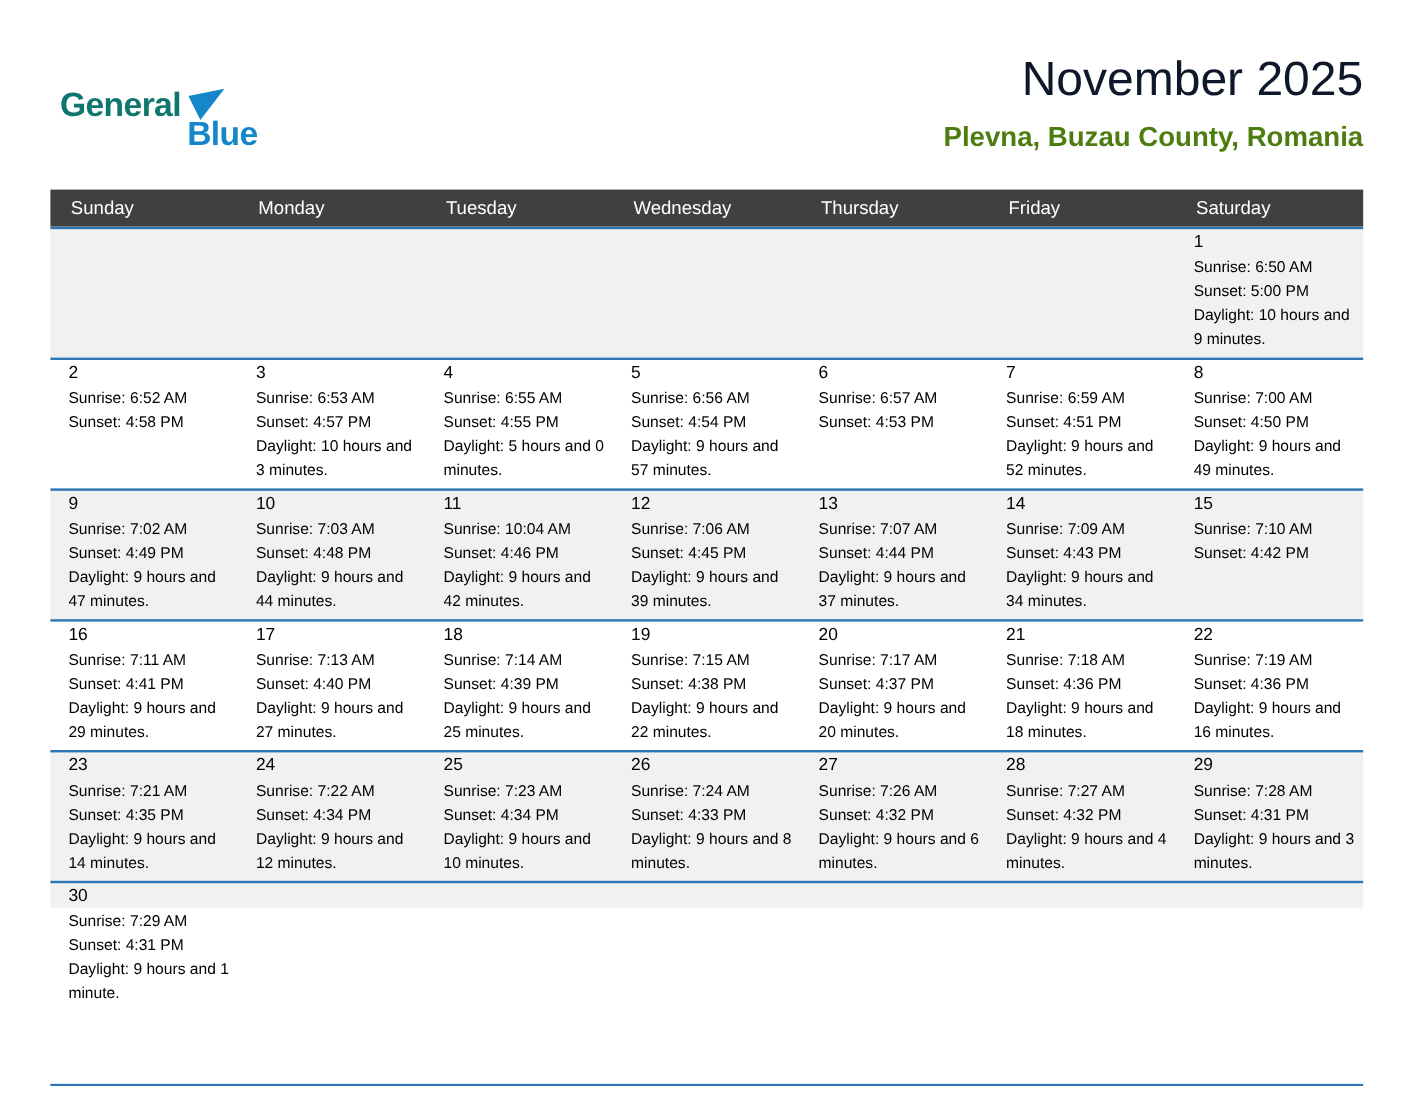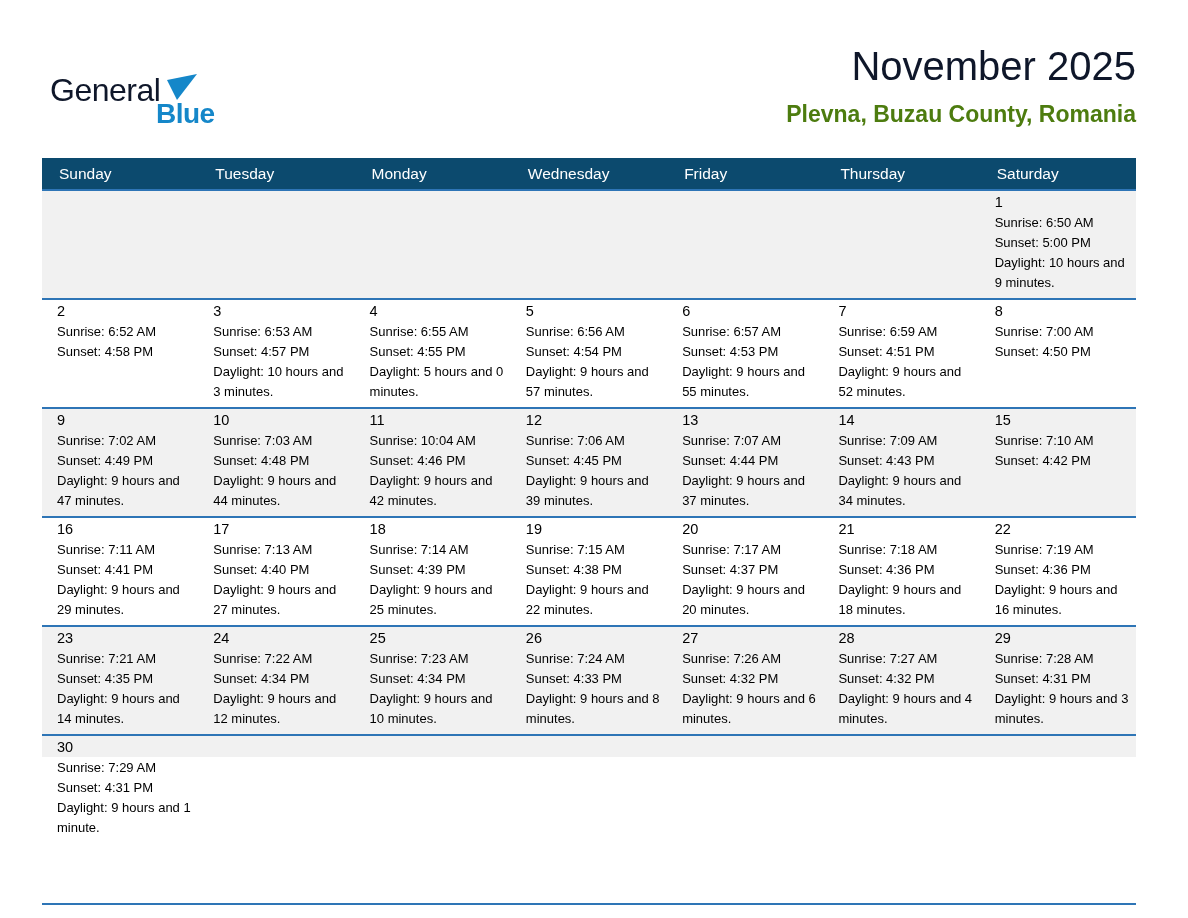--- a/index.html
+++ b/index.html
@@ -15,24 +15,24 @@
   .page-header {
     height: 158px;
     display: flex;
     justify-content: space-between;
     align-items: flex-start;
     padding: 36px 52px 0 50px;
   }
   .logo { padding-top: 38px; line-height: 1; white-space: nowrap; }
   .logo-row { position: relative; }
   .logo-general {
-    font-size: 32px;
-    font-weight: 400;
+    font-size: 28px;
+    font-weight: 700;
     letter-spacing: -0.5px;
-    color: #0f172a;
+    color: #0f766e;
   }
   .logo-triangle-icon { display: inline-block; vertical-align: top; margin-left: 2px; }
   .logo-blue {
     font-size: 28px;
     font-weight: 700;
     letter-spacing: -0.5px;
     color: #1587C9;
     margin-left: 106px;
     margin-top: -6px;
   }
@@ -47,21 +47,21 @@
   h2.page-subtitle {
     margin: 13px 0 0 0;
     font-size: 23px;
     font-weight: 700;
     color: #4d7c0f;
   }
   .calendar {
     margin: 0 52px 0 42px;
     border-bottom: 2px solid #2E75B6;
   }
-  .weekday-row { display: flex; background: #0c4a6e; height: 31px; }
+  .weekday-row { display: flex; background: #404040; height: 31px; }
   .weekday-cell {
     flex: 1;
     color: #ffffff;
     font-size: 15.5px;
     line-height: 31px;
     padding-left: 17px;
   }
   .week-row {
     display: flex;
     border-top: 2px solid #2E75B6;
@@ -96,25 +96,25 @@
     </div>
     <div class="title-block">
       <h1 class="page-title">November 2025</h1>
       <h2 class="page-subtitle">Plevna, Buzau County, Romania</h2>
     </div>
   </header>
 
   <div class="calendar">
     <div class="weekday-row">
         <div class="weekday-cell">Sunday</div>
+        <div class="weekday-cell">Monday</div>
         <div class="weekday-cell">Tuesday</div>
-        <div class="weekday-cell">Monday</div>
         <div class="weekday-cell">Wednesday</div>
+        <div class="weekday-cell">Thursday</div>
         <div class="weekday-cell">Friday</div>
-        <div class="weekday-cell">Thursday</div>
         <div class="weekday-cell">Saturday</div>
       </div>
     <div class="weeks">
         <div class="week-row shaded">
           <div class="day-cell"></div>
           <div class="day-cell"></div>
           <div class="day-cell"></div>
           <div class="day-cell"></div>
           <div class="day-cell"></div>
           <div class="day-cell"></div>
@@ -146,32 +146,32 @@
           <div class="day-cell">
             <div class="day-number">5</div>
             <div class="day-info">Sunrise: 6:56 AM</div>
             <div class="day-info">Sunset: 4:54 PM</div>
             <div class="day-info">Daylight: 9 hours and 57 minutes.</div>
           </div>
           <div class="day-cell">
             <div class="day-number">6</div>
             <div class="day-info">Sunrise: 6:57 AM</div>
             <div class="day-info">Sunset: 4:53 PM</div>
-            <div class="day-info">Daylight: 9 hours and 55 minutes.</div>
           </div>
           <div class="day-cell">
             <div class="day-number">7</div>
             <div class="day-info">Sunrise: 6:59 AM</div>
             <div class="day-info">Sunset: 4:51 PM</div>
             <div class="day-info">Daylight: 9 hours and 52 minutes.</div>
           </div>
           <div class="day-cell">
             <div class="day-number">8</div>
             <div class="day-info">Sunrise: 7:00 AM</div>
             <div class="day-info">Sunset: 4:50 PM</div>
+            <div class="day-info">Daylight: 9 hours and 49 minutes.</div>
           </div>
         </div>
         <div class="week-row shaded">
           <div class="day-cell">
             <div class="day-number">9</div>
             <div class="day-info">Sunrise: 7:02 AM</div>
             <div class="day-info">Sunset: 4:49 PM</div>
             <div class="day-info">Daylight: 9 hours and 47 minutes.</div>
           </div>
           <div class="day-cell">

